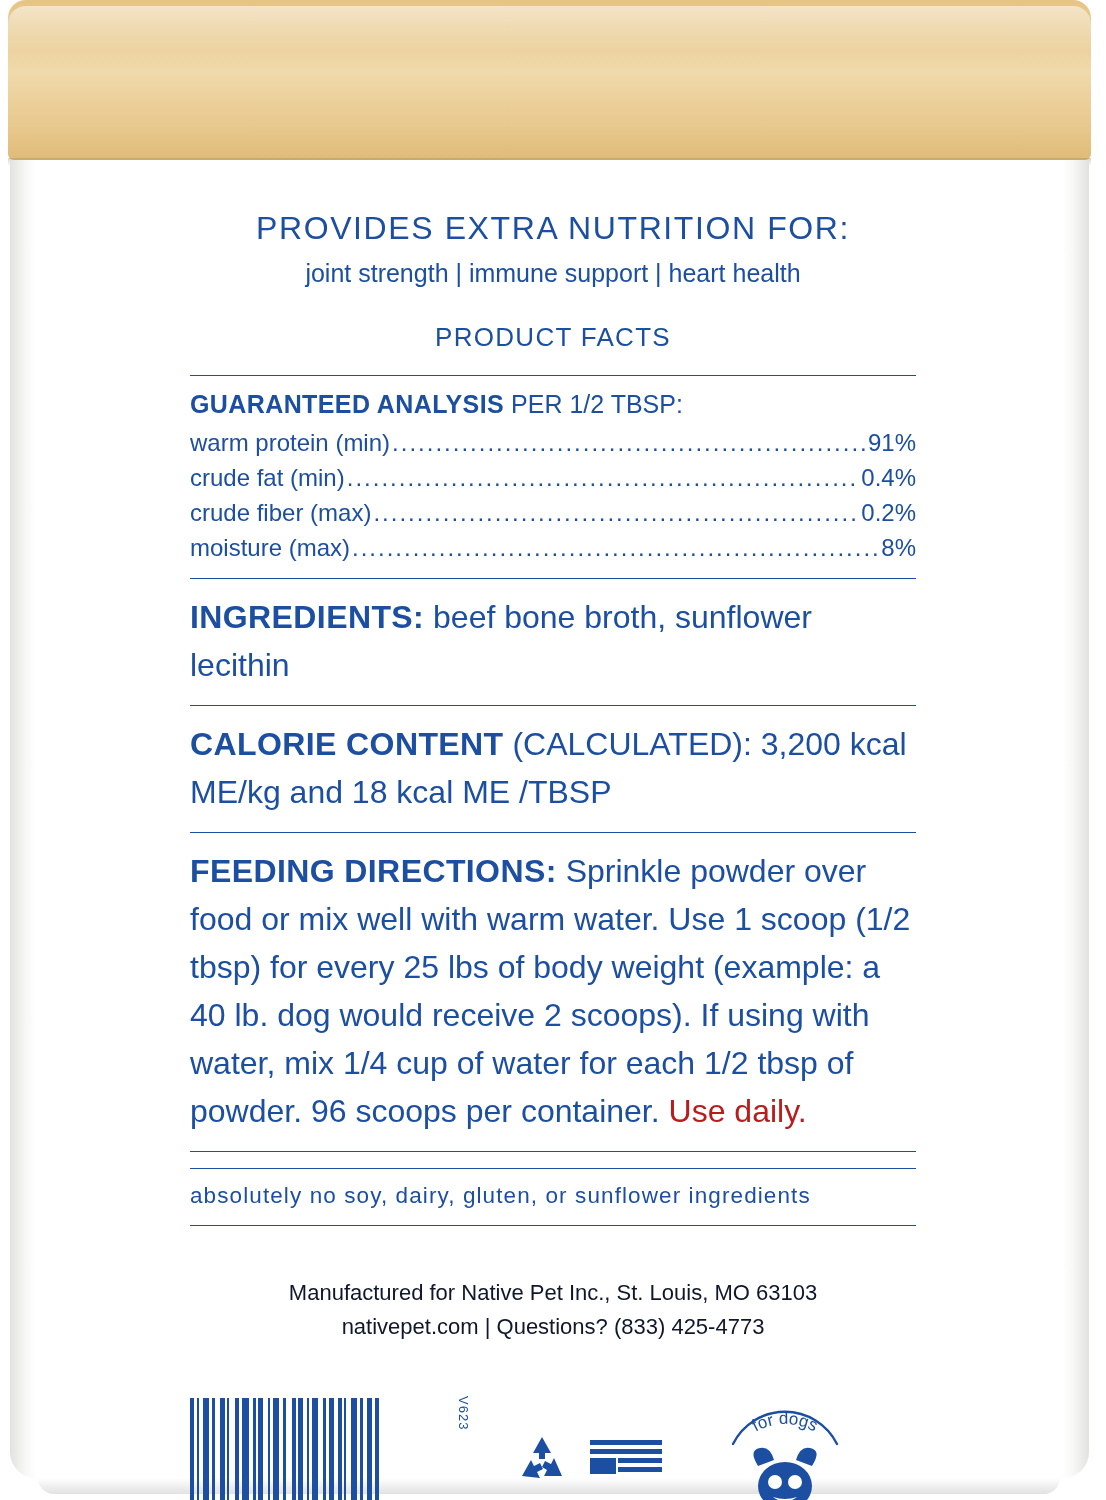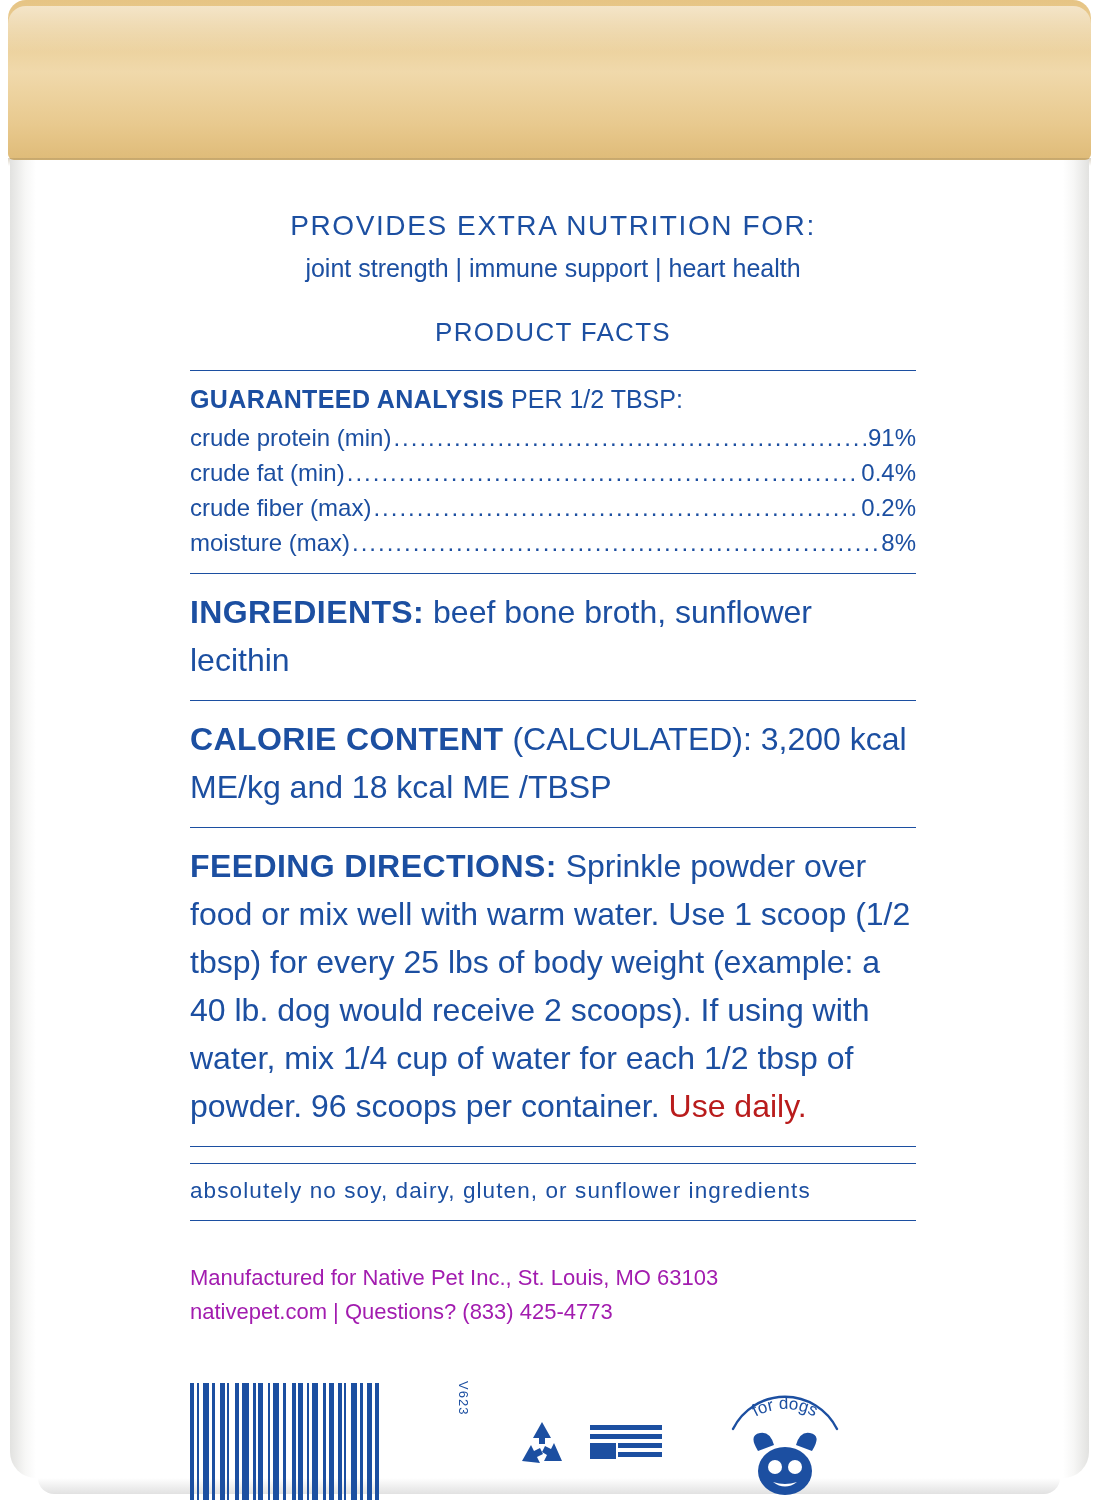--- a/index.html
+++ b/index.html
@@ -92,21 +92,21 @@
   .content {
     position: absolute;
     left: 0;
     top: 160px;
     width: 1106px;
   }
 
   .headline {
     text-align: center;
     color: #1c4fa1;
-    font-size: 28px;
+    font-size: 32px;
     letter-spacing: 1.6px;
     margin-top: 50px;
   }
   .subhead {
     text-align: center;
     color: #1c4fa1;
     font-size: 25px;
     margin-top: 12px;
     font-weight: 300;
   }
@@ -169,25 +169,26 @@
 
   .spaced {
     font-size: 22.5px;
     color: #1c4fa1;
     letter-spacing: 1.1px;
     font-weight: 300;
     text-align: left;
   }
 
   .mfg {
-    color: #a21caf;
+    text-align: center;
+    color: #0f172a;
     font-size: 22px;
     font-weight: 300;
     line-height: 1.55;
-    margin-top: 40px;
+    margin-top: 50px;
   }
 
   
   .bottom-row {
     position: relative;
     width: 726px;
     margin: 44px auto 0 auto;
     height: 190px;
   }
 
@@ -269,21 +270,21 @@
 
     <div class="sheet">
 
       <hr class="rule">
 
       <div class="ga-title">
         <span class="label">GUARANTEED ANALYSIS</span><span> PER 1/2 TBSP:</span>
       </div>
 
       <div class="ga-row">
-        <span class="ga-name">crude protein (min)</span>
+        <span class="ga-name">warm protein (min)</span>
         <span class="ga-dots">................................................................................................</span>
         <span class="ga-val">91%</span>
       </div>
       <div class="ga-row">
         <span class="ga-name">crude fat (min)</span>
         <span class="ga-dots">................................................................................................</span>
         <span class="ga-val">0.4%</span>
       </div>
       <div class="ga-row">
         <span class="ga-name">crude fiber (max)</span>

